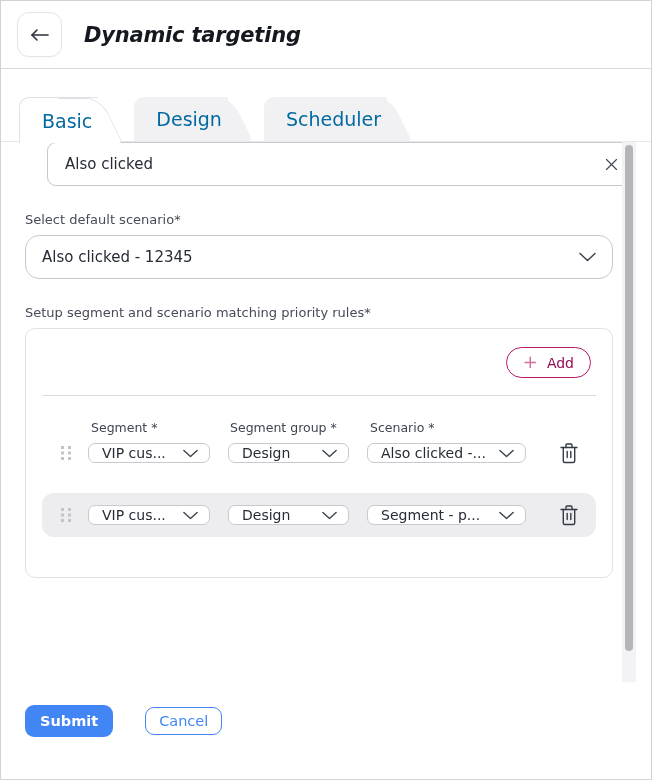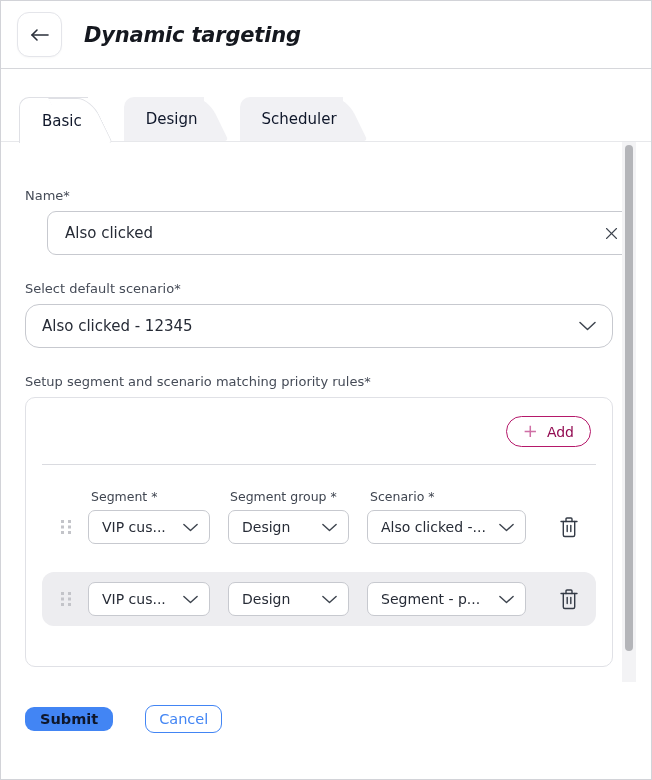--- a/index.html
+++ b/index.html
@@ -52,21 +52,21 @@
     position:relative;z-index:2;
   }
   .tab{
     position:relative;
     height:44px;
     display:flex;align-items:center;
     padding:0 6px 0 22px;
     background:var(--tab_inactive);
     border-top-left-radius:10px;
     margin-right:36px;
-    font-size:15px;color:#0f172a;
+    font-size:19px;color:#0369a1;
     cursor:pointer;
   }
   .tab::after{
     content:"";
     position:absolute;top:0;bottom:0;right:-14px;width:42px;
     background:inherit;
     transform:skewX(26deg);
     border-top-right-radius:14px 18px;
     border-bottom-right-radius:4px;
   }
@@ -156,21 +156,21 @@
   .col-label.c3{width:159px;}
   .rule-row{
     display:flex;align-items:center;margin-top:6px;
   }
   .drag-handle{
     width:12px;flex:none;margin-left:18px;
     display:flex;align-items:center;justify-content:center;
     cursor:grab;background:none;border:none;padding:0;
   }
   .select.sm{
-    height:34px;border-radius:7px;font-size:14px;
+    height:20px;border-radius:7px;font-size:14px;
     padding:0 11px 0 13px;margin:0;
   }
   .select.w1{width:122px;margin-left:16px;}
   .select.w2{width:121px;margin-left:18px;}
   .select.w3{width:159px;margin-left:18px;}
   .select.sm .sel-value{
     white-space:nowrap;overflow:hidden;text-overflow:ellipsis;
     margin-right:8px;
   }
   .trash-btn{
@@ -193,22 +193,22 @@
   .scrollbar .thumb{
     position:absolute;top:3px;left:3px;width:8px;height:506px;
     background:#b4b5b9;border-radius:4px;
   }
   
   .footer{
     display:flex;align-items:center;
     margin-top:24px;padding-left:24px;gap:32px;
   }
   .submit-btn{
-    height:24px;min-width:65px;padding:0 15px;
-    background:var(--accent_blue);color:#0f172a;
+    height:32px;min-width:65px;padding:0 15px;
+    background:var(--accent_blue);color:#ffffff;
     border:none;border-radius:9px;cursor:pointer;
     font-family:inherit;font-size:14.5px;font-weight:600;
   }
   .cancel-btn{
     height:28px;min-width:57px;padding:0 13px;
     background:#fff;color:var(--accent_blue);
     border:1.5px solid var(--accent_blue);border-radius:9px;cursor:pointer;
     font-family:inherit;font-size:14.5px;
   }
   svg{display:block;}
@@ -235,21 +235,20 @@
   <div class="tab">
     <span class="tab-label">Design</span>
   </div>
   <div class="tab">
     <span class="tab-label">Scheduler</span>
   </div>
 </div>
 
 <div class="content">
 
-  <label class="field-label first">Name*</label>
   <div class="text-field">
     <input value="Also clicked" style="">
     <button class="icon-btn">
       <span>
         <svg width="13" height="13" viewBox="0 0 13 13" stroke="#3e454f" stroke-width="1.1" stroke-linecap="round">
           <path d="M1.5 1.5 L11.5 11.5"></path>
             <path d="M11.5 1.5 L1.5 11.5"></path>
         </svg>
       </span>
     </button>

